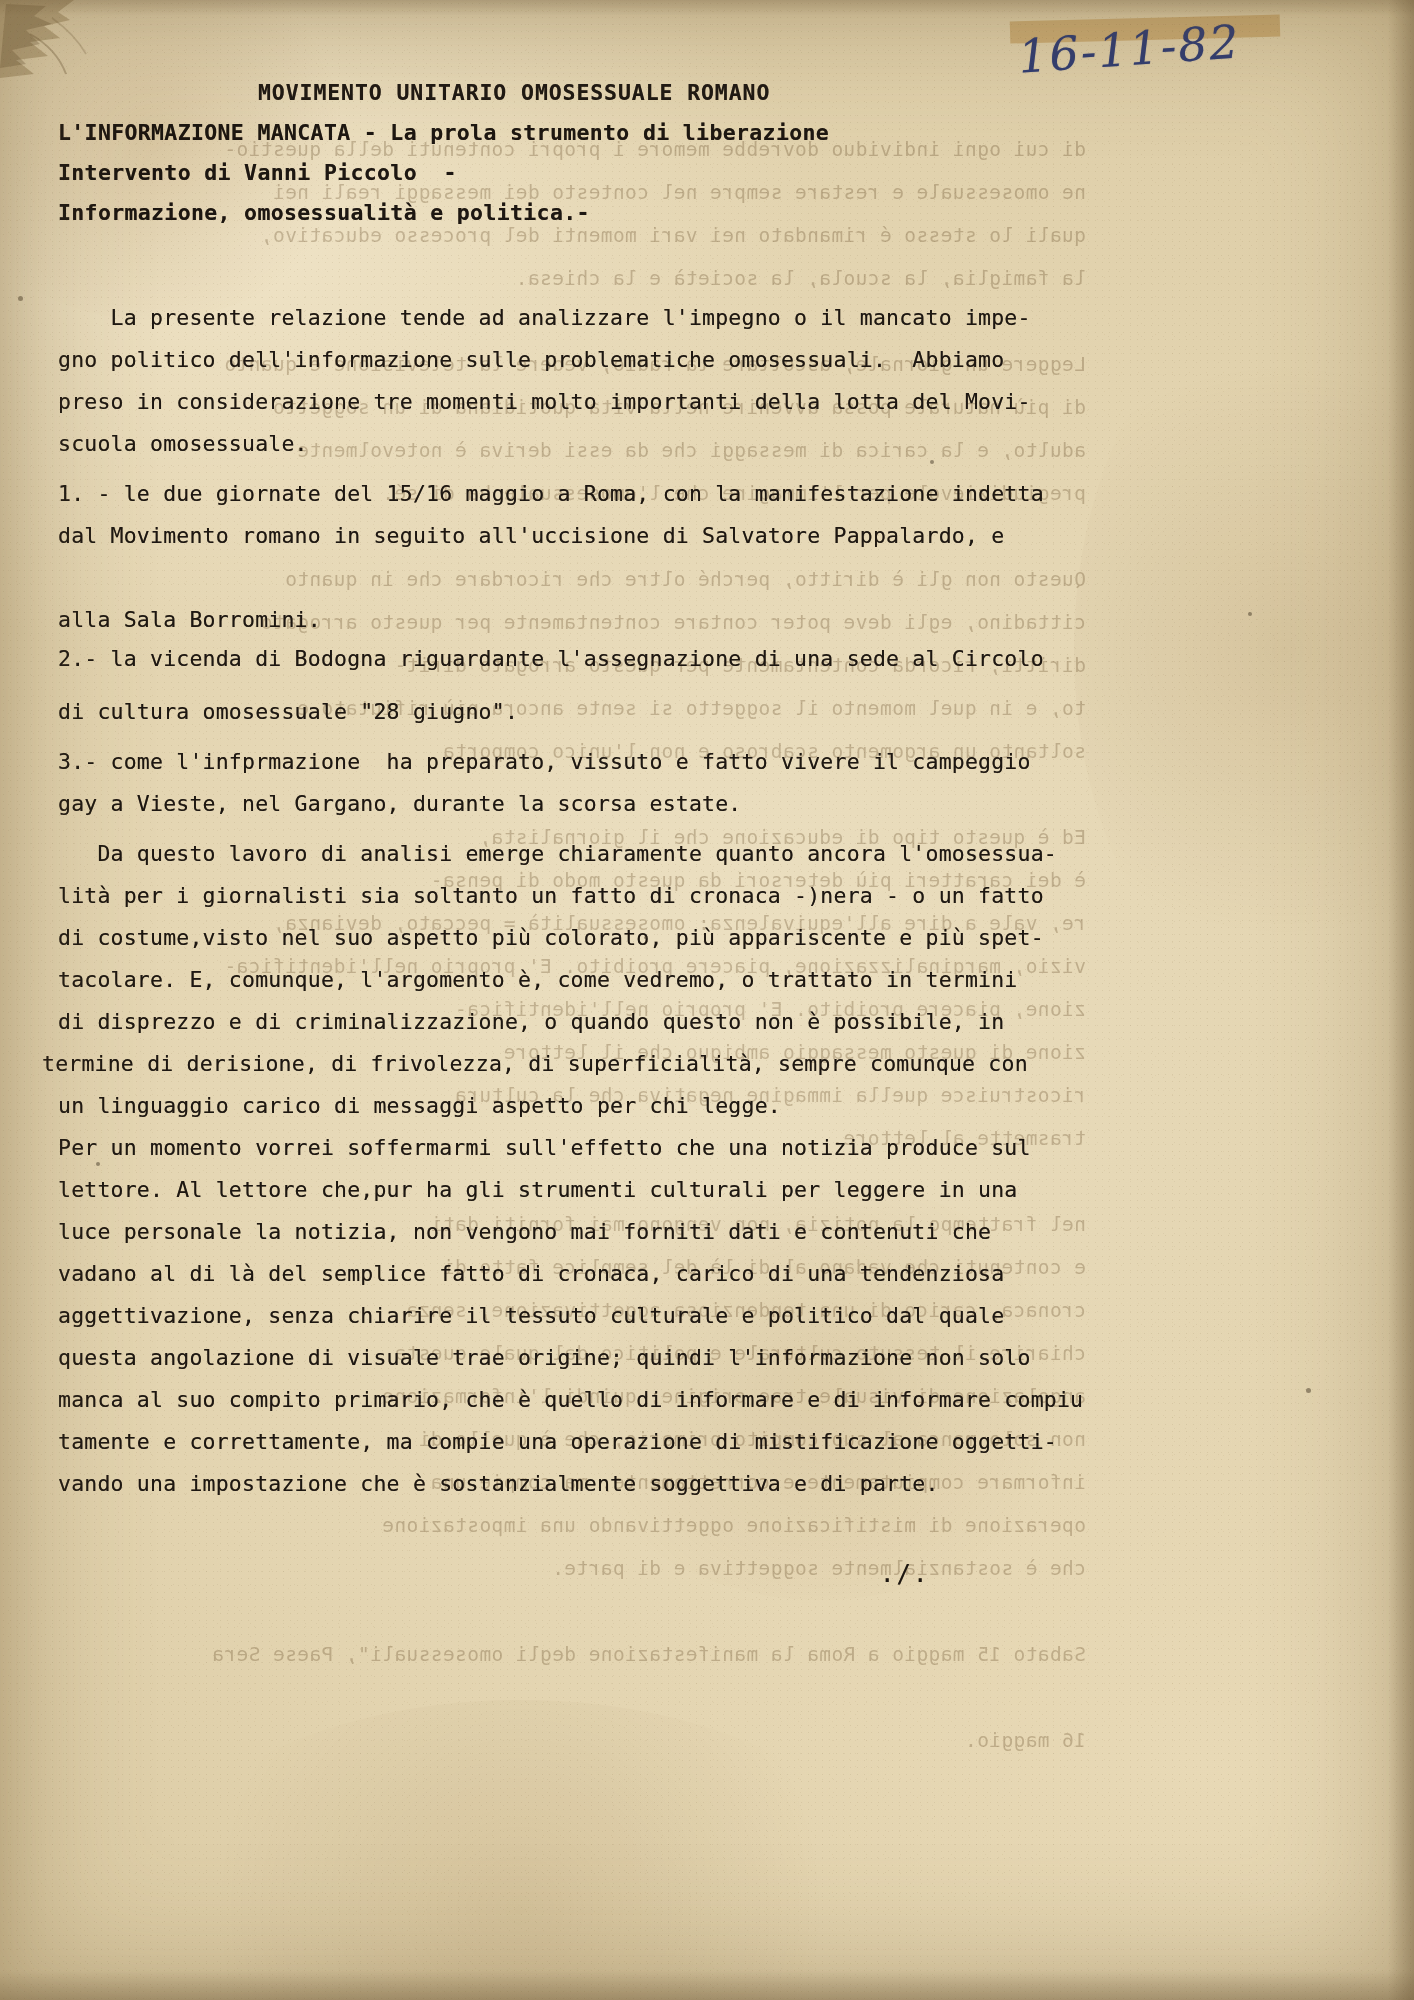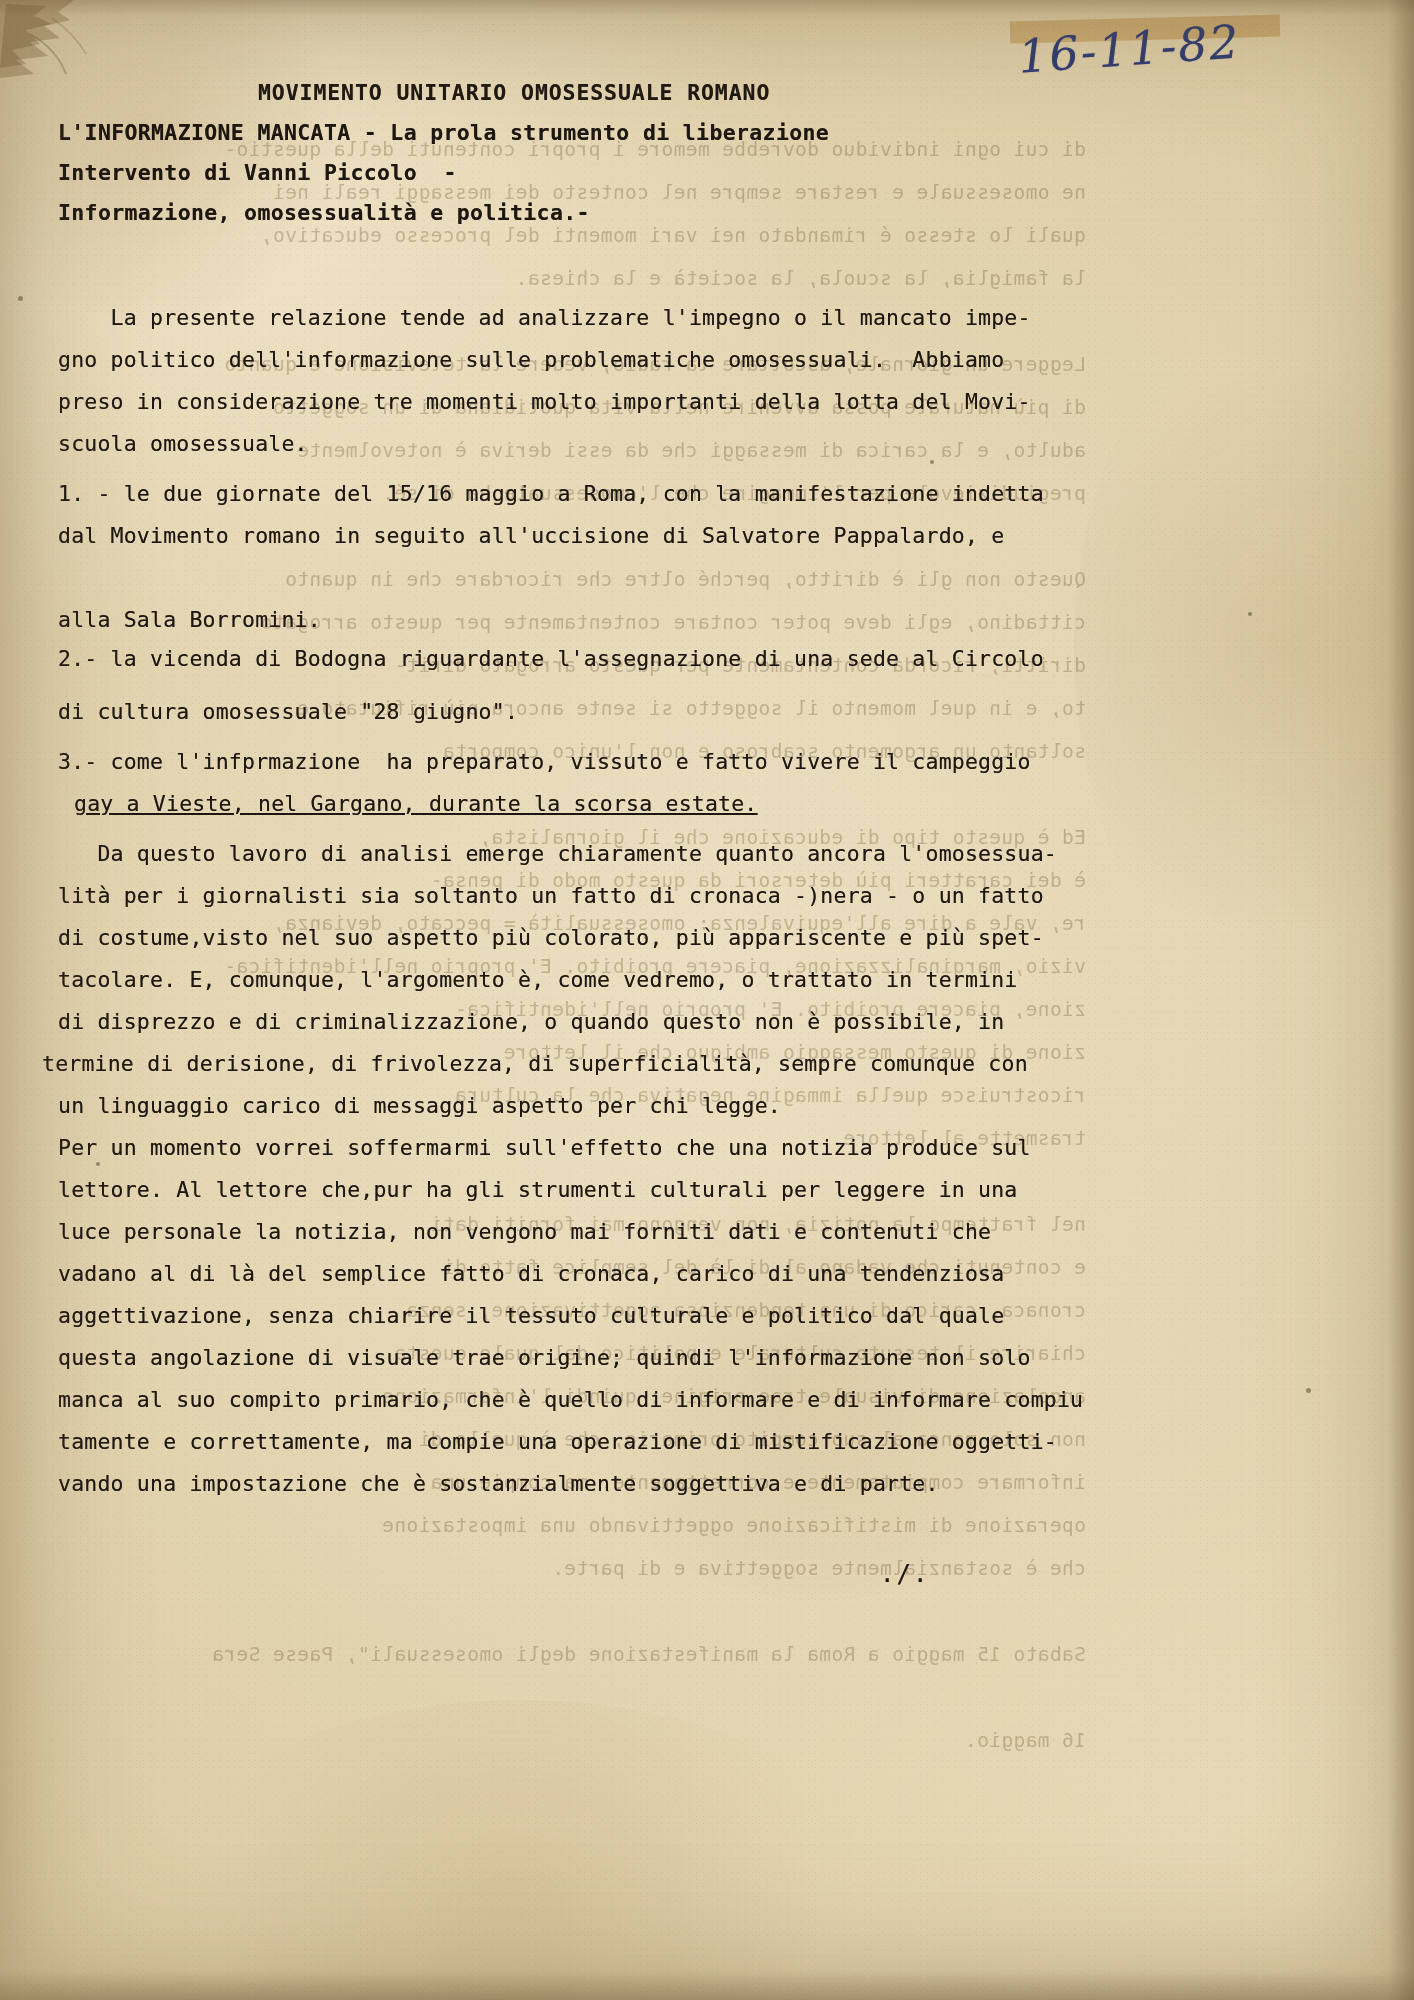--- a/index.html
+++ b/index.html
@@ -139,21 +139,21 @@
     <div class="tl" style="left:58px;top:431px;">scuola omosessuale.</div>
 
     <div class="tl" style="left:58px;top:481px;">1. - le due giornate del 15/16 maggio a Roma, con la manifestazione indetta</div>
     <div class="tl" style="left:58px;top:523px;">dal Movimento romano in seguito all'uccisione di Salvatore Pappalardo, e</div>
     <div class="tl" style="left:58px;top:607px;">alla Sala Borromini.</div>
 
     <div class="tl" style="left:58px;top:646px;">2.- la vicenda di Bodogna riguardante l'assegnazione di una sede al Circolo</div>
     <div class="tl" style="left:58px;top:699px;">di cultura omosessuale "28 giugno".</div>
 
     <div class="tl" style="left:58px;top:749px;">3.- come l'infprmazione  ha preparato, vissuto e fatto vivere il campeggio</div>
-    <div class="tl" style="left:74px;top:791px;text-decoration:underline;">gay a Vieste, nel Gargano, durante la scorsa estate.</div>
+    <div class="tl" style="left:58px;top:791px;">gay a Vieste, nel Gargano, durante la scorsa estate.</div>
 
     <div class="tl" style="left:58px;top:841px;">   Da questo lavoro di analisi emerge chiaramente quanto ancora l'omosessua-</div>
     <div class="tl" style="left:58px;top:883px;">lità per i giornalisti sia soltanto un fatto di cronaca -)nera - o un fatto</div>
     <div class="tl" style="left:58px;top:925px;">di costume,visto nel suo aspetto più colorato, più appariscente e più spet-</div>
     <div class="tl" style="left:58px;top:967px;">tacolare. E, comunque, l'argomento è, come vedremo, o trattato in termini</div>
     <div class="tl" style="left:58px;top:1009px;">di disprezzo e di criminalizzazione, o quando questo non è possibile, in</div>
     <div class="tl" style="left:42px;top:1051px;">termine di derisione, di frivolezza, di superficialità, sempre comunque con</div>
     <div class="tl" style="left:58px;top:1093px;">un linguaggio carico di messaggi aspetto per chi legge.</div>
 
     <div class="tl bold" style="left:58px;top:1135px;">Per un momento vorrei soffermarmi sull'effetto che una notizia produce sul</div>

